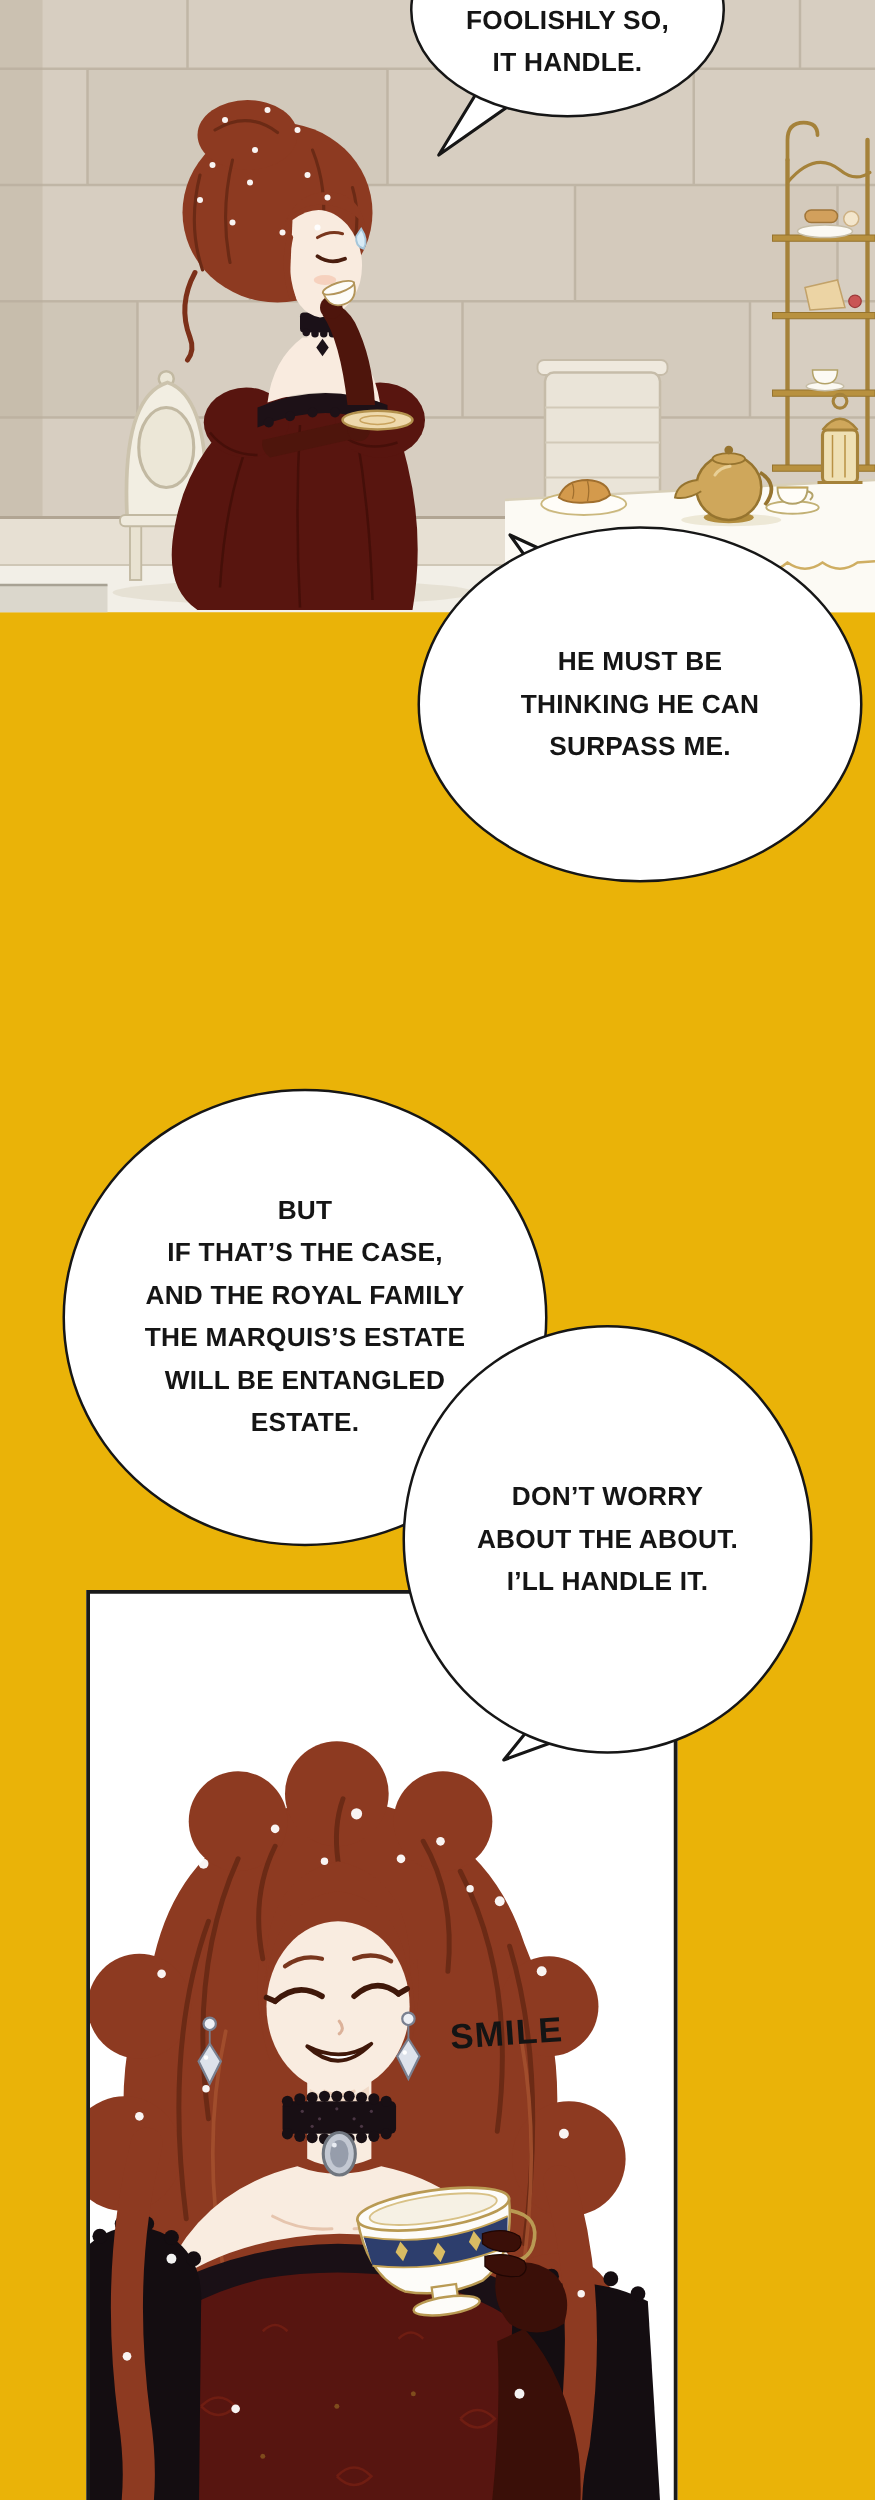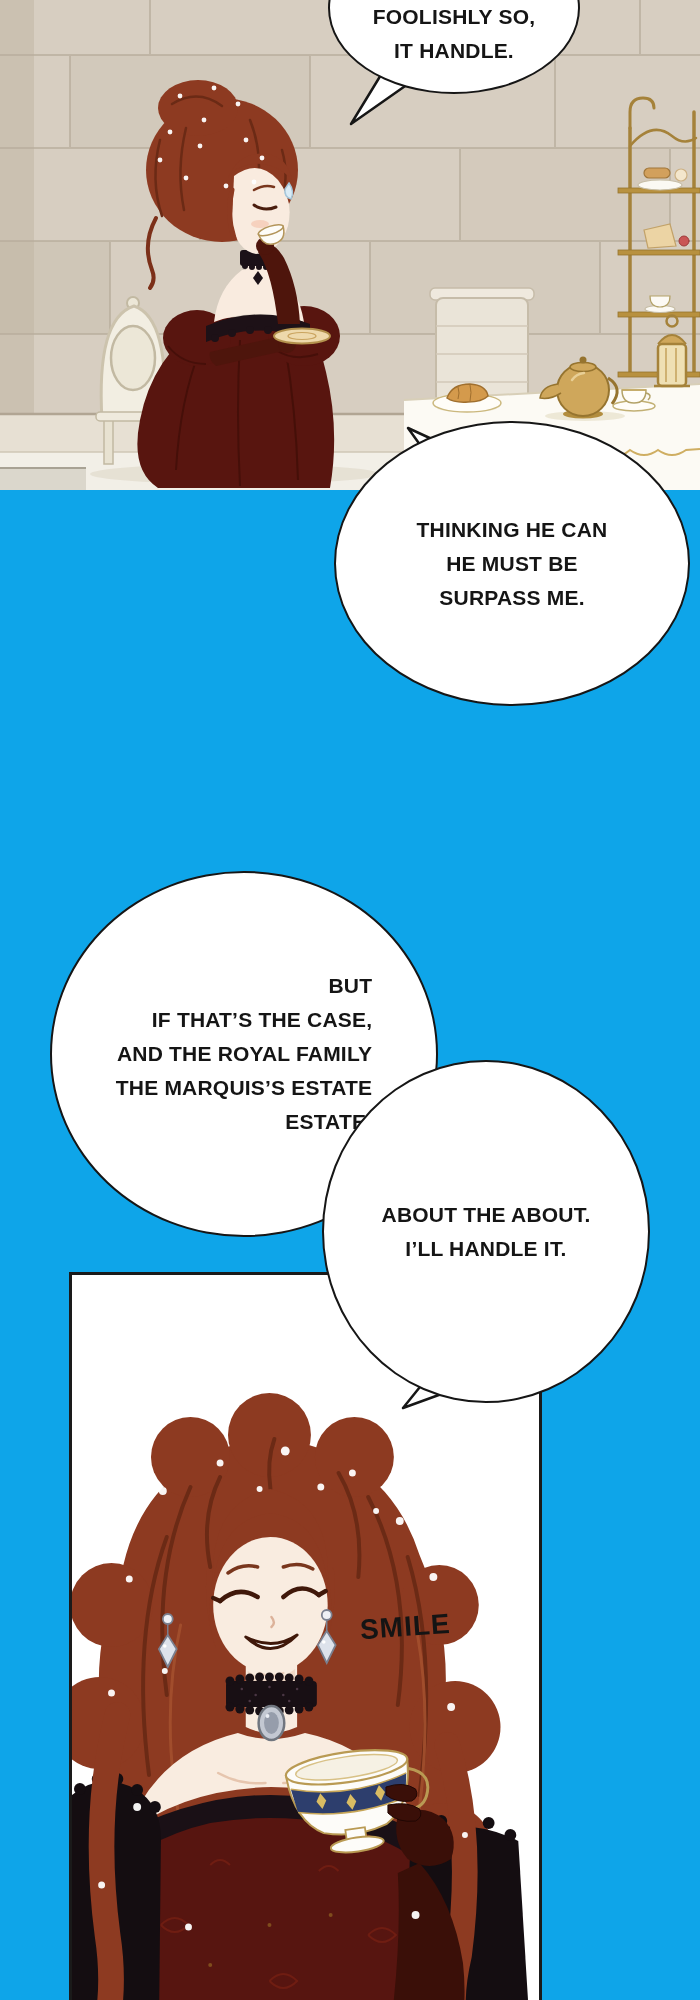--- a/index.html
+++ b/index.html
@@ -1,38 +1,38 @@
 <!DOCTYPE html>
 <html><head>
 <meta charset="utf-8">
 <style>
   * { margin:0; padding:0; box-sizing:border-box; }
   html,body { background:#ffffff; }
   .page {
     position:relative; width:700px; height:2000px; overflow:hidden;
-    background:#0ea5e9; font-family:"Liberation Sans", sans-serif;
+    background:#eab308; font-family:"Liberation Sans", sans-serif;
   }
   .panel { position:absolute; z-index:1; }
   .panel-1 { left:0; top:0; width:700px; height:490px; }
   .panel-1 svg { display:block; }
   .panel-2 {
     left:69px; top:1272px; width:473px; height:766px;
     background:#ffffff; border:3px solid #1a1a1a; overflow:hidden;
   }
   .panel-2 svg { display:block; width:100%; height:100%; }
   .bubble {
     position:absolute; background:#ffffff; border:2.5px solid #161616;
     border-radius:50%; display:flex; align-items:center; justify-content:center;
     text-align:center; color:#151515; font-weight:bold; font-size:21px;
     line-height:34px; letter-spacing:0.2px; z-index:3;
   }
   .bubble .bubble-text span { display:block; }
   .bubble-1 { left:328px; top:-78px; width:252px; height:172px; align-items:flex-end; padding-bottom:24px; }
   .bubble-2 { left:334px; top:421px; width:356px; height:285px; }
-  .bubble-3 { left:50px;  top:871px; width:388px; height:366px;text-align:right; }
+  .bubble-3 { left:50px;  top:871px; width:388px; height:366px; }
   .bubble-4 { left:322px; top:1060px; width:328px; height:343px; z-index:5; }
   .tail { position:absolute; z-index:2; }
   .tail-1 { left:345px; top:55px; }
   .tail-2 { left:403px; top:423px; }
   .tail-4 { left:398px; top:1367px; z-index:4; }
   .sfx-smile {
     position:absolute; left:288px; top:336px; z-index:2;
     font-size:28px; font-weight:bold; letter-spacing:1px; color:#141414;
     transform:rotate(-4deg);
   }
@@ -233,32 +233,33 @@
       <span>FOOLISHLY SO,</span>
       <span>IT HANDLE.</span>
     </div>
   </div>
 
   <svg class="tail tail-2" width="66" height="56" viewBox="0 0 66 56" xmlns="http://www.w3.org/2000/svg">
     <polygon points="35,47 57,29 5,5" fill="#ffffff" stroke="#161616" stroke-width="2.5" stroke-linejoin="round"></polygon>
   </svg>
   <div class="bubble bubble-2">
     <div class="bubble-text">
+      <span>HE MUST BE</span>
       <span>THINKING HE CAN</span>
-      <span>HE MUST BE</span>
       <span>SURPASS ME.</span>
     </div>
   </div>
 
   <div class="bubble bubble-3">
     <div class="bubble-text">
       <span>BUT</span>
       <span>IF THAT’S THE CASE,</span>
       <span>AND THE ROYAL FAMILY</span>
       <span>THE MARQUIS’S ESTATE</span>
+      <span>WILL BE ENTANGLED</span>
       <span>ESTATE.</span>
     </div>
   </div>
 
   <div class="panel panel-2">
     <svg viewBox="0 0 473 760" preserveAspectRatio="none" xmlns="http://www.w3.org/2000/svg">
       <g>
         <path d="M 22 760 Q 6 600 34 470 Q 14 380 52 290 Q 78 180 200 162 Q 318 176 352 280 Q 392 372 372 468 Q 402 600 386 760 Z" fill="#8d3a21"></path>
         <g fill="#8d3a21">
           <circle cx="40" cy="330" r="42"></circle>
@@ -450,18 +451,19 @@
       </g>
     </svg>
     <div class="sfx-smile">SMILE</div>
   </div>
 
   <svg class="tail tail-4" width="66" height="47" viewBox="0 0 66 47" xmlns="http://www.w3.org/2000/svg">
     <polygon points="34,5 60,21 5,41" fill="#ffffff" stroke="#161616" stroke-width="2.5" stroke-linejoin="round"></polygon>
   </svg>
   <div class="bubble bubble-4">
     <div class="bubble-text">
+      <span>DON’T WORRY</span>
       <span>ABOUT THE ABOUT.</span>
       <span>I’LL HANDLE IT.</span>
     </div>
   </div>
 
 </div>
 
 </body></html>

